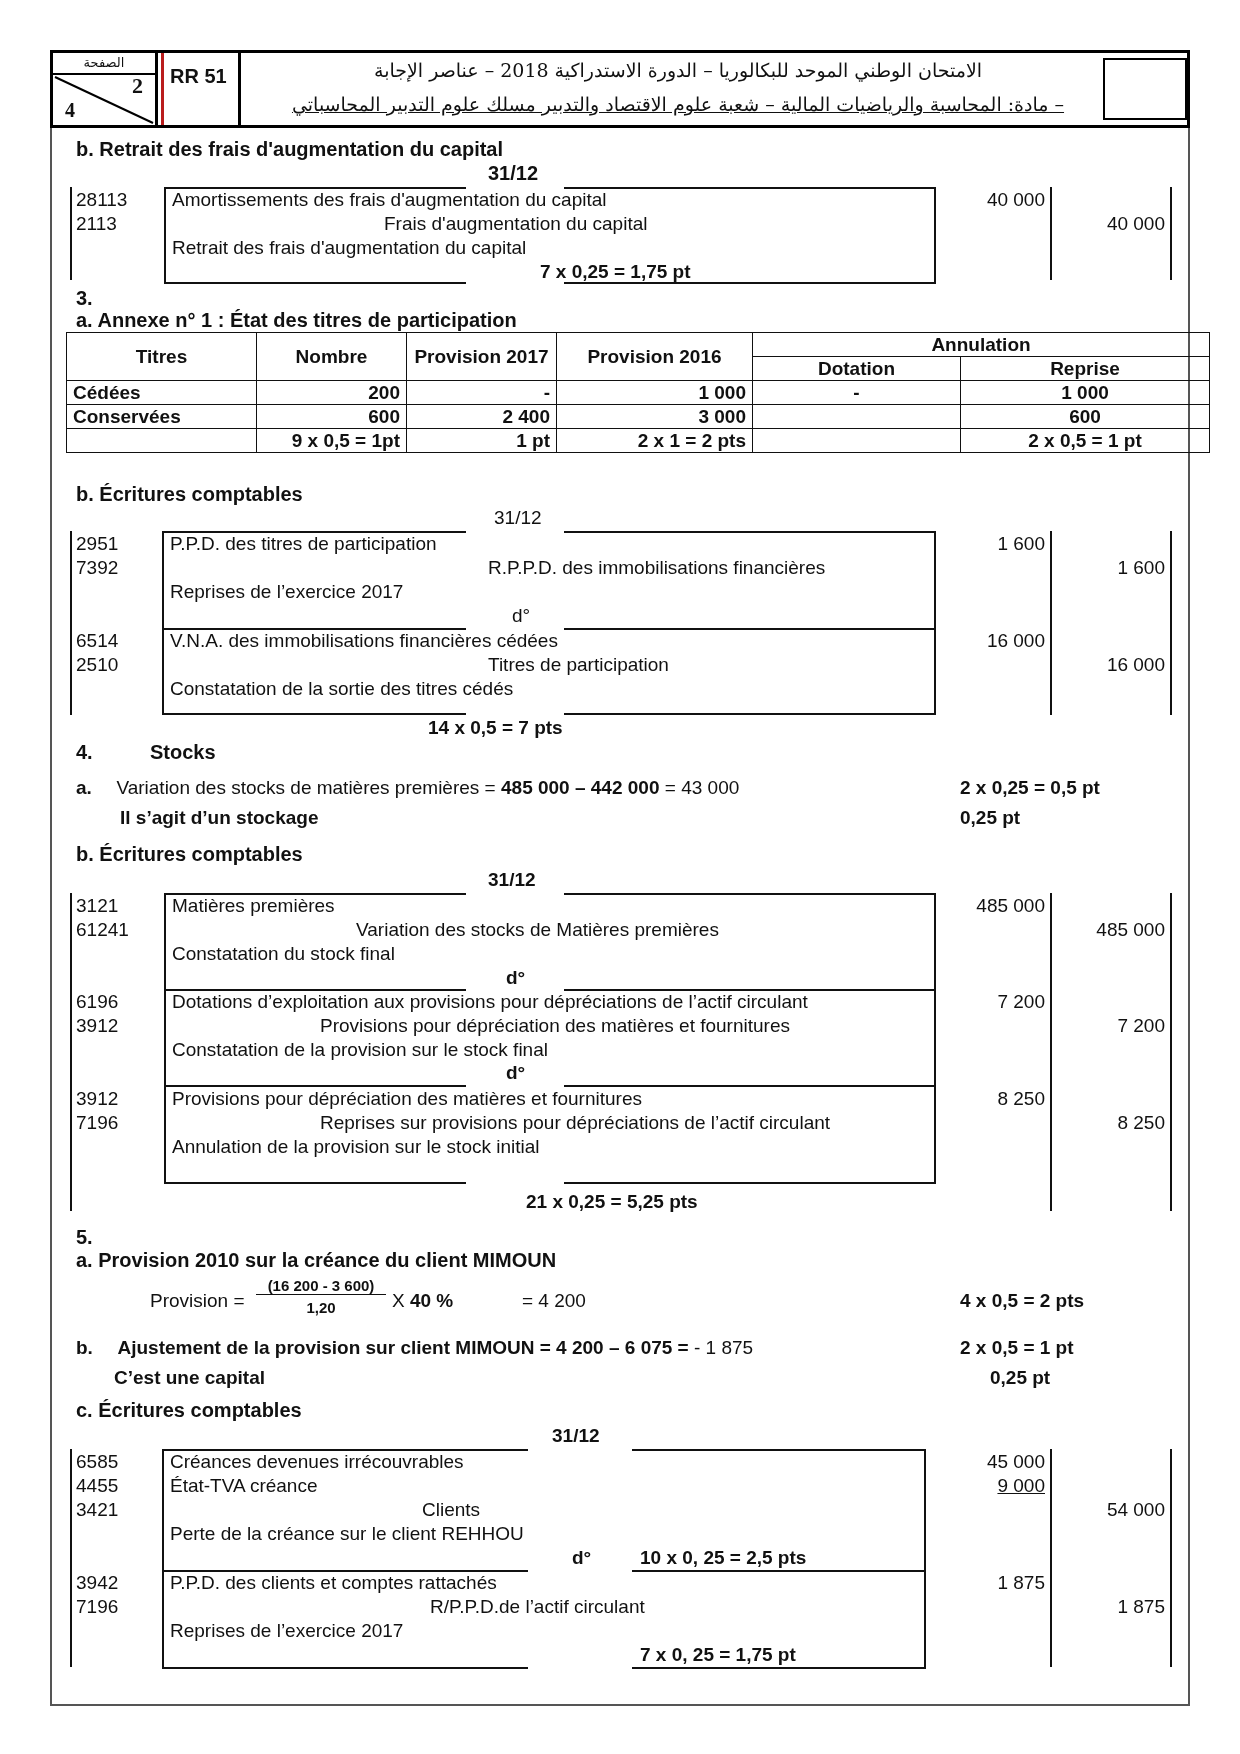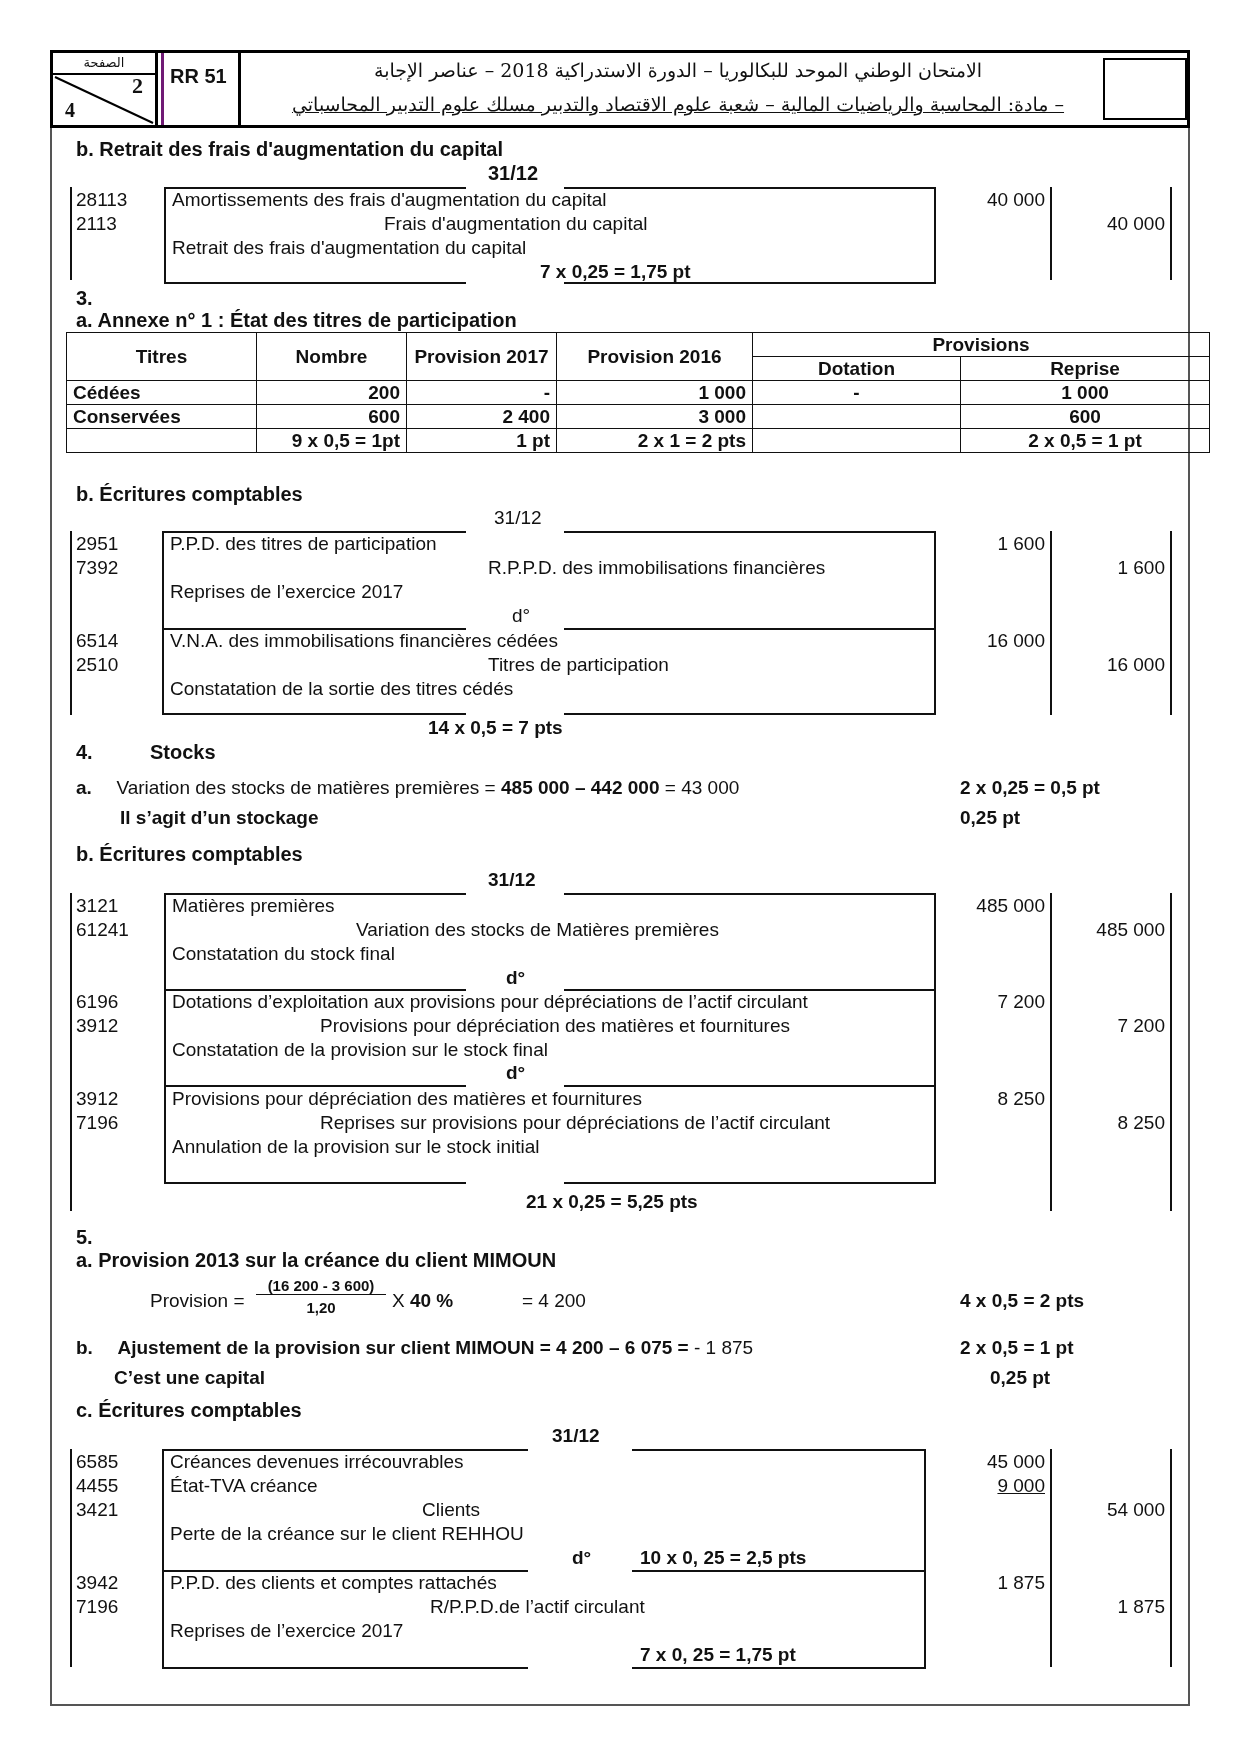--- a/index.html
+++ b/index.html
@@ -5,21 +5,21 @@
   * { box-sizing: border-box; margin: 0; padding: 0; }
   html, body { width: 1240px; height: 1754px; background: #ffffff; }
   body { position: relative; font-family: "Liberation Sans", sans-serif; color: #111; font-size: 20px; }
   .page-frame { position: absolute; left: 50px; top: 52px; width: 1140px; height: 1654px; border: 2px solid #555; border-top: none; }
   .hdr { position: absolute; left: 50px; top: 50px; width: 1140px; height: 78px; border: 3px solid #000; }
   .hdr-page { position: absolute; left: 0; top: 0; width: 105px; height: 72px; border-right: 3px solid #000; }
   .hdr-page-label { position: absolute; left: 0; top: 0; width: 102px; height: 22px; border-bottom: 2px solid #000; text-align: center; font-family: "DejaVu Sans", sans-serif; font-size: 13px; line-height: 20px; }
   .hdr-diag { position: absolute; left: 0; top: 22px; width: 102px; height: 50px; }
   .hdr-num-top { position: absolute; right: 12px; top: 20px; font-family: "Liberation Serif", serif; font-size: 22px; font-weight: bold; }
   .hdr-num-bot { position: absolute; left: 12px; top: 46px; font-family: "Liberation Serif", serif; font-size: 20px; font-weight: bold; }
-  .hdr-code { position: absolute; left: 108px; top: 0; width: 80px; height: 72px; border-right: 3px solid #000; border-left: 3px solid #701a75; font-weight: bold; font-size: 20px; padding: 12px 0 0 6px; }
+  .hdr-code { position: absolute; left: 108px; top: 0; width: 80px; height: 72px; border-right: 3px solid #000; border-left: 3px solid #b91c1c; font-weight: bold; font-size: 20px; padding: 12px 0 0 6px; }
   .hdr-title { position: absolute; left: 195px; top: 0; width: 860px; height: 72px; font-family: "DejaVu Serif", serif; direction: rtl; text-align: center; }
   .hdr-line1 { font-size: 19px; line-height: 34px; }
   .hdr-line2 { font-size: 19px; line-height: 34px; text-decoration: underline; }
   .hdr-box { position: absolute; right: 0px; top: 5px; width: 84px; height: 62px; border: 2px solid #000; }
   .bold { font-weight: bold; }
   .sec { position: absolute; font-weight: bold; font-size: 20px; }
   .j-leftbar { position: absolute; width: 2px; background: #111; }
   .j-rightbar { position: absolute; width: 2px; background: #111; }
   .j-box { position: absolute; border: 2px solid #111; border-top: none; }
   .j-line { position: absolute; height: 2px; background: #111; }
@@ -78,21 +78,21 @@
 <div class="sec" style="left:76px; top:287px;">3.</div>
 <div class="sec" style="left:76px; top:309px;">a.   Annexe n° 1 : État des titres de participation</div>
 
 <table class="annexe">
   <tbody>
       <tr>
     <th rowspan="2" style="width:190px;">Titres</th>
     <th rowspan="2" style="width:150px;">Nombre</th>
     <th rowspan="2" style="width:150px; line-height:23px;">Provision 2017</th>
     <th rowspan="2" style="width:196px; line-height:23px;">Provision 2016</th>
-    <th colspan="2">Provisions</th>
+    <th colspan="2">Annulation</th>
   </tr>
   <tr>
     <th style="width:208px;">Dotation</th>
     <th>Reprise</th>
   </tr>
   <tr>
     <td class="l">Cédées</td>
     <td class="r">200</td>
     <td class="r">-</td>
     <td class="r">1 000</td>
@@ -194,21 +194,21 @@
 <div class="num" style="left:940px; width:105px; top:1087px;">8 250</div>
 <div class="txt" style="left:76px; top:1111px;">7196</div>
 <div class="txt" style="left:320px; top:1111px;">Reprises sur provisions pour dépréciations de l’actif circulant</div>
 <div class="num" style="left:1060px; width:105px; top:1111px;">8 250</div>
 <div class="txt" style="left:172px; top:1135px;">Annulation de la provision sur le stock initial</div>
 <div class="j-line" style="left:164px; top:1182px; width:302px;"></div>
 <div class="j-line" style="left:564px; top:1182px; width:372px;"></div>
 <div class="txt bold" style="left:526px; top:1190px;">21 x 0,25 = 5,25 pts</div>
 
 <div class="sec" style="left:76px; top:1226px;">5.</div>
-<div class="sec" style="left:76px; top:1249px;">a.   Provision 2013 sur la créance du  client MIMOUN</div>
+<div class="sec" style="left:76px; top:1249px;">a.   Provision 2010 sur la créance du  client MIMOUN</div>
 <div class="txt" style="left:150px; top:1289px;">Provision = </div>
 <div class="frac" style="left:256px; top:1277px; width:130px;">
   <div class="top">(16 200 - 3 600)</div>
   <div style="margin-top:4px;">1,20</div>
 </div>
 <div class="txt" style="left:392px; top:1289px;"><span>X </span><span class="bold">40 %</span></div>
 <div class="txt" style="left:522px; top:1289px;">= 4 200</div>
 <div class="txt bold" style="left:960px; top:1289px;">4 x 0,5 = 2 pts</div>
 
 <div class="txt" style="left:76px; top:1336px;">

